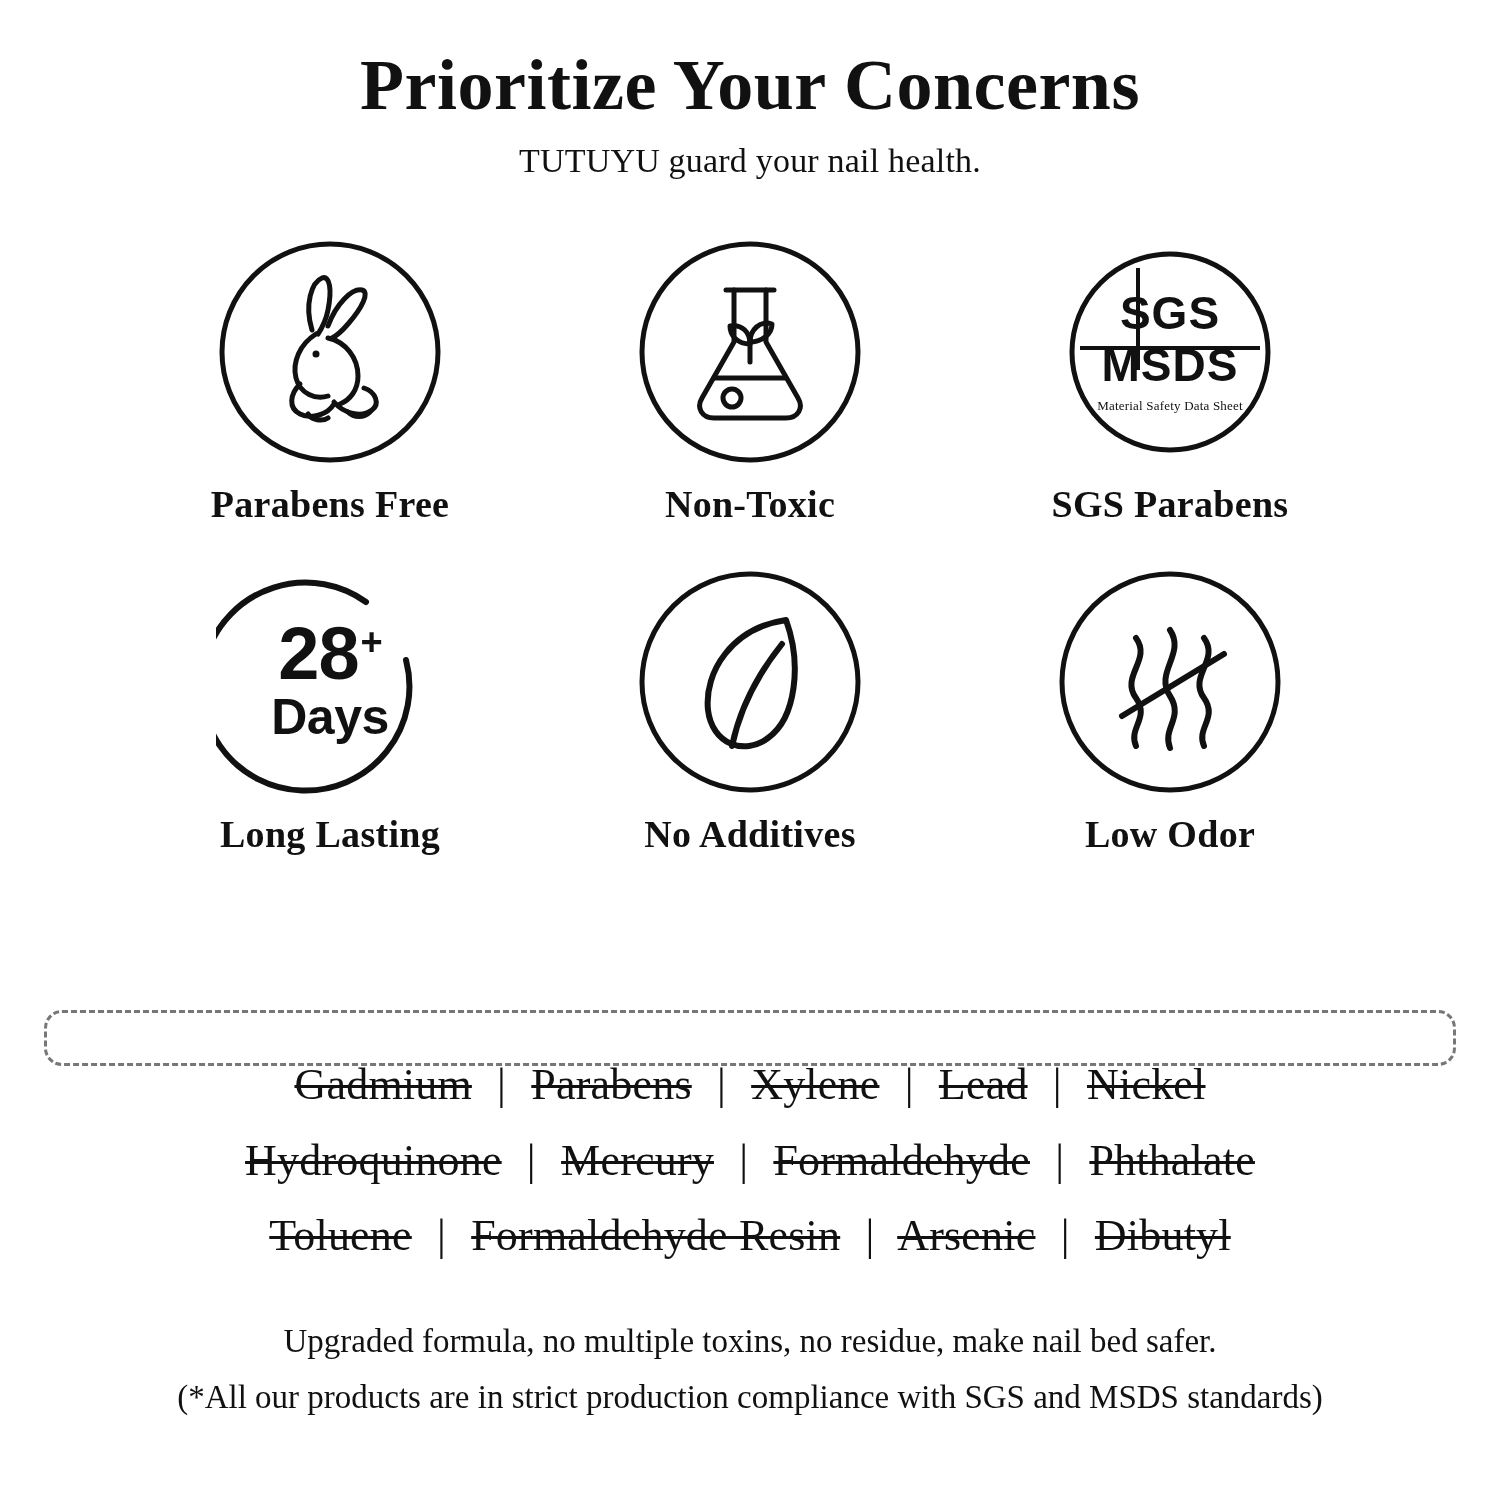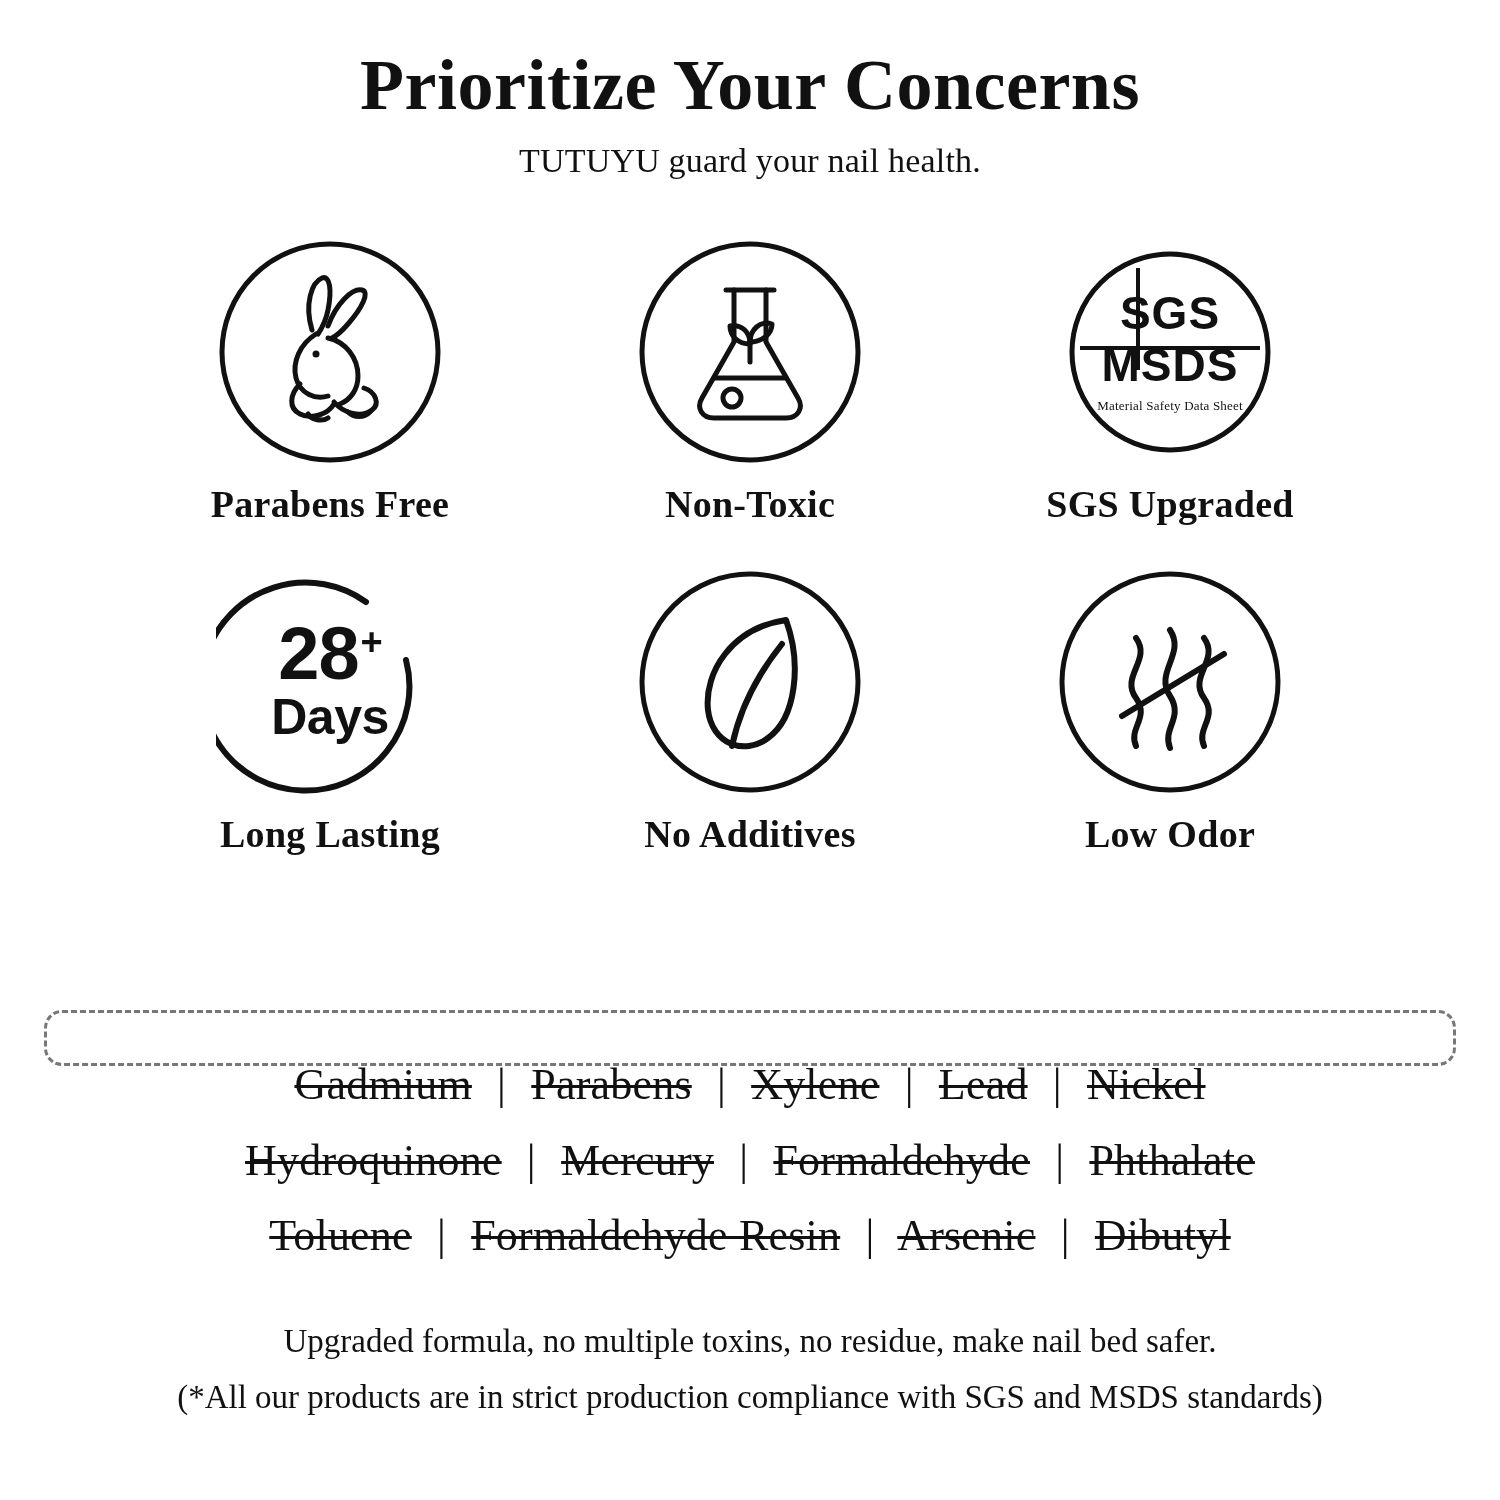--- a/index.html
+++ b/index.html
@@ -256,21 +256,21 @@
             <line x1="24" y1="110" x2="204" y2="110" stroke="#111" stroke-width="4"></line>
             <line x1="82" y1="30" x2="82" y2="132" stroke="#111" stroke-width="4"></line>
           </svg>
           <div class="sgs-text">
             <div class="sgs-top">SGS</div>
             <div class="sgs-bottom">MSDS</div>
             <div class="sgs-sub">Material Safety Data Sheet</div>
           </div>
         </div>
       </div>
-      <div class="feature-label">SGS Upgraded</div>
+      <div class="feature-label">SGS Parabens</div>
     </div>
 
     <div class="feature">
       <div class="badge">
         <div class="days-wrap">
           <svg width="228" height="228" viewBox="0 0 228 228">
             <path d="M150 34 A104 104 0 1 0 190 92" fill="none" stroke="#111" stroke-width="6" stroke-linecap="round"></path>
           </svg>
           <div class="days-text">
             <div class="days-num">

